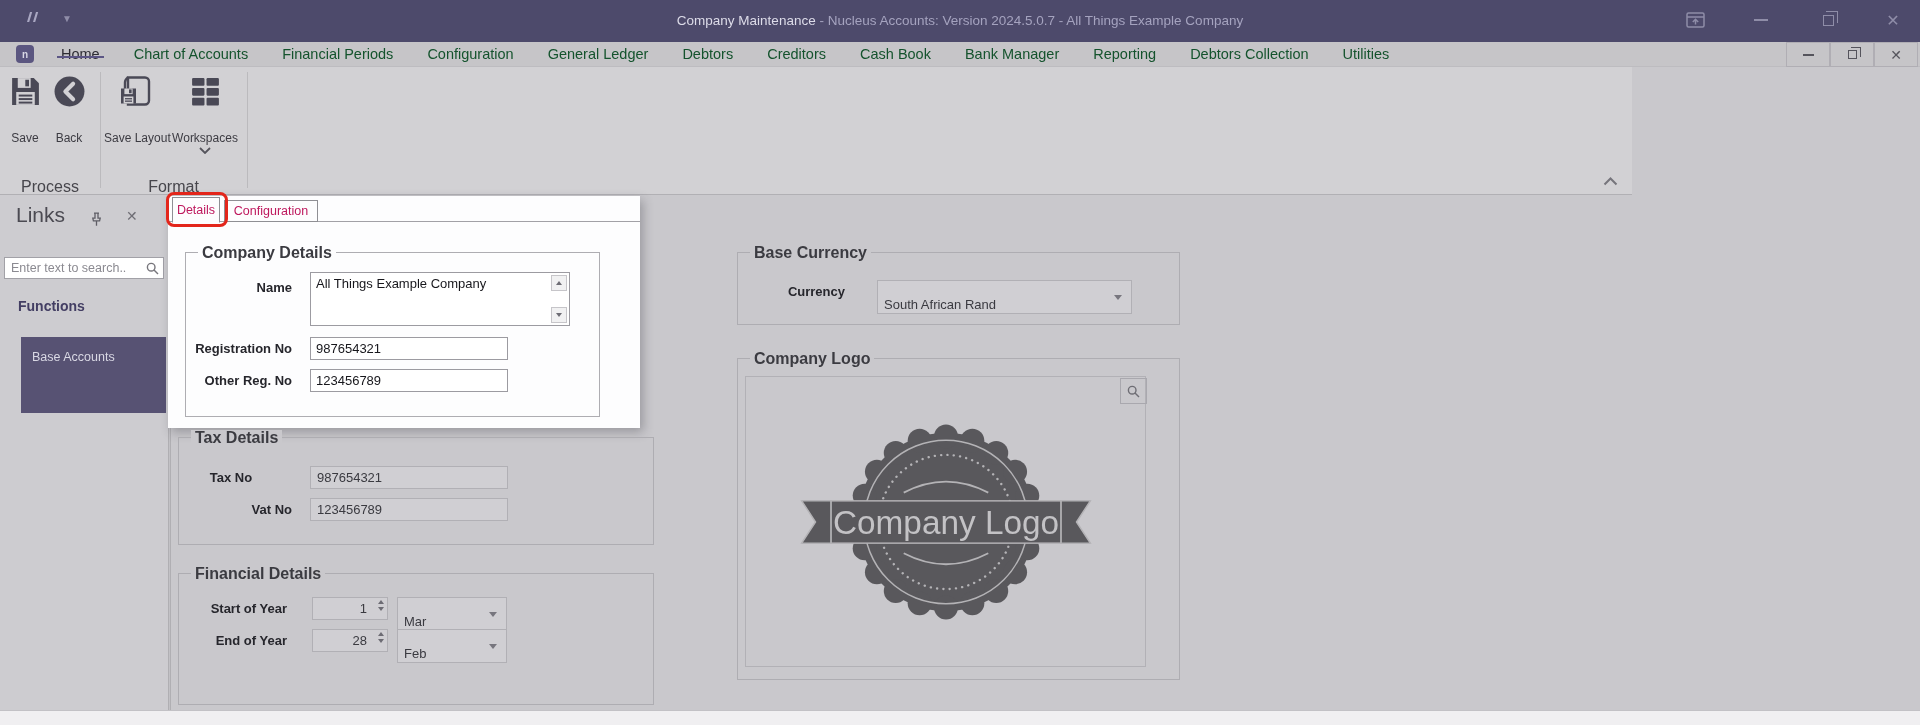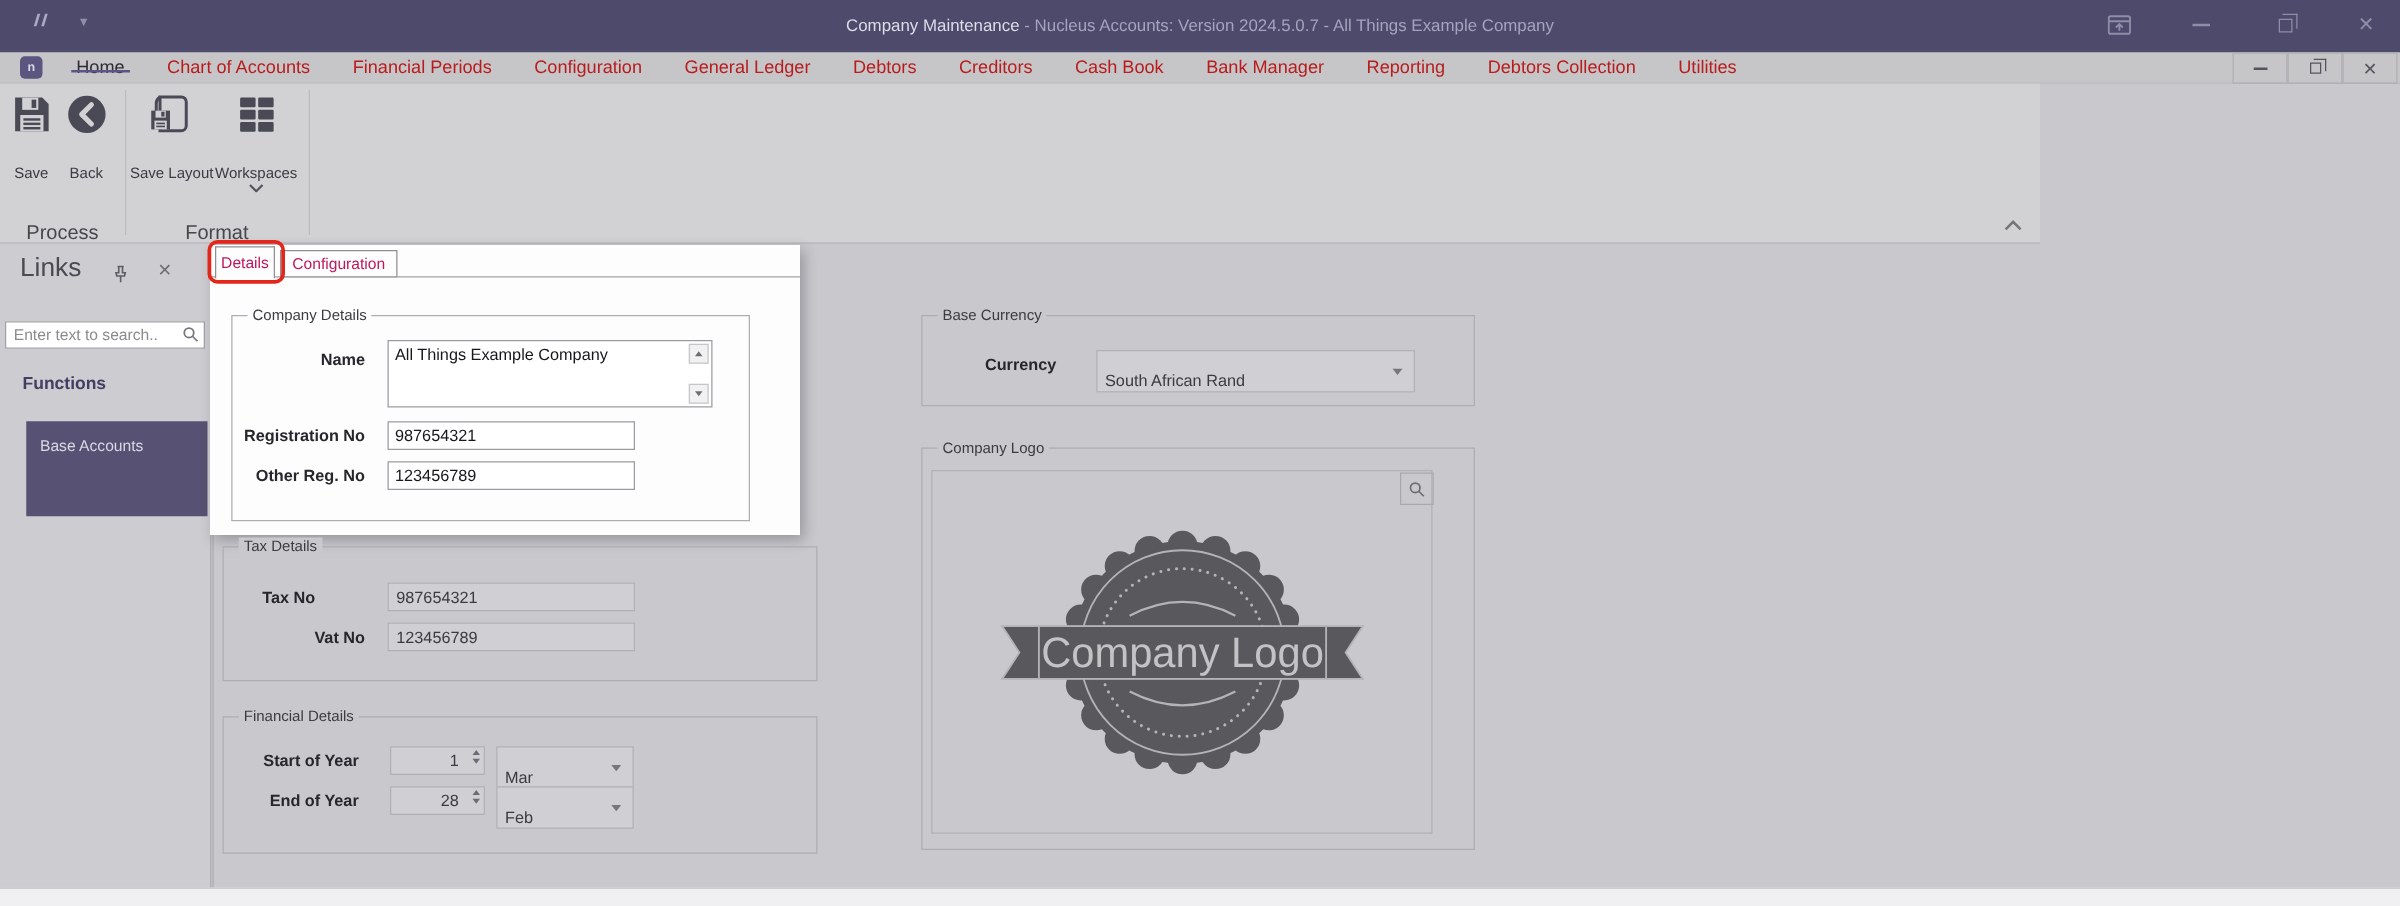--- a/index.html
+++ b/index.html
@@ -18,21 +18,21 @@
   .tb-ctl { width:22px; height:24px; display:flex; align-items:center; justify-content:center; color:#8f8da8; }
   .tb-min-bar { width:14px; height:2px; background:#8f8da8; }
   .tb-restore { width:11px; height:11px; border:1.6px solid #8f8da8; position:relative; background:transparent; margin-left:3px; }
   .tb-restore::before { content:""; position:absolute; left:2px; top:-5px; width:11px; height:11px; border:1.6px solid #8f8da8; border-bottom:none; border-left:none; }
   .tb-close { font-size:16px; }
 
   
   #tabrow { left:0; top:42px; width:1920px; height:25px; background:#c6c5c8; border-bottom:1px solid #bdbcc0; }
   #appicon { left:16px; top:45px; width:18px; height:18px; background:#5b5680; border-radius:4px; color:#d8d7e4; font-size:10px; font-weight:bold; display:flex; align-items:center; justify-content:center; }
   #rtabs { left:44px; top:42px; height:17px; display:flex; }
-  .rtab { position:relative; padding:0 17px; line-height:24px; font-size:14.5px; color:#b91c1c; }
+  .rtab { position:relative; padding:0 17px; line-height:24px; font-size:14.5px; color:#14532d; }
   .rtab.active { color:#2e2d34; }
   .rtab.active::after { content:""; position:absolute; left:13px; right:13px; bottom:1px; height:2px; background:#5c5685; }
   .win-btn { width:44px; height:25px; border:1px solid #b0aeb4; display:flex; align-items:center; justify-content:center; color:#55545c; background:transparent; }
   .wb-min { width:11px; height:2px; background:#55545c; }
   .wb-restore { width:9px; height:9px; border:1.4px solid #55545c; position:relative; }
   .wb-restore::before { content:""; position:absolute; left:2px; top:-4px; width:9px; height:9px; border:1.4px solid #55545c; border-bottom:none; border-left:none; }
 
   
   #ribbon { left:0; top:67px; width:1632px; height:128px; background:#d2d1d4; border-bottom:1px solid #b1b0b4; }
   .rb-sep { position:absolute; top:5px; width:1px; height:116px; background:#bbbabd; }
@@ -61,21 +61,21 @@
   
   #popup { left:168px; top:196px; width:472px; height:232px; background:#fdfdfe; box-shadow:3px 4px 10px rgba(40,40,50,.30); }
   #popup-tabline { left:168px; top:221px; width:472px; height:1px; background:#a2a1a6; }
   .ptab { position:absolute; background:#fdfdfe; border:1px solid #8f8f94; font-size:12.5px; color:#be185d; display:flex; align-items:center; justify-content:center; }
   #ptab-details { left:172px; top:197px; width:48px; height:26px; border-bottom:1px solid #fdfdfe; z-index:3; }
   #ptab-config { left:224px; top:200px; width:94px; height:22px; }
   #annotation-ring { left:166px; top:192px; width:62px; height:35px; border:3px solid #e3261b; border-radius:8px; z-index:4; pointer-events:none; }
 
   
   .grpbox { position:absolute; border:1px solid #aeadb2; }
-  .grpbox .legend { position:absolute; top:-8px; left:12px; font-size:12px; color:#3b3b41; padding:0 4px; line-height:15px; }
+  .grpbox .legend { position:absolute; top:-8px; left:12px; font-size:16px; color:#3b3b41; padding:0 4px; line-height:15px;font-weight:bold; }
   .legend-white { background:#fdfdfe; }
   .legend-gray { background:#c9c8cc; }
 
   .fld-label { position:absolute; font-size:13px; font-weight:bold; color:#26262c; text-align:right; }
   .txt-white { position:absolute; background:#fff; border:1px solid #9c9ba1; font-size:13px; color:#17171c; padding:3px 5px; }
   .txt-gray  { position:absolute; background:#d0cfd3; border:1px solid #b1b0b5; font-size:13px; color:#3a3a40; padding:3px 6px; }
   .spin-gray { position:absolute; background:#d0cfd3; border:1px solid #b1b0b5; font-size:13px; color:#3a3a40; text-align:right; padding:3px 20px 3px 6px; }
   .combo-gray{ position:absolute; background:#d0cfd3; border:1px solid #b1b0b5; font-size:13px; color:#3a3a40; padding:16px 6px; }
 
   .arr-dn { width:0; height:0; border-left:4px solid transparent; border-right:4px solid transparent; border-top:5px solid #77767e; }
@@ -264,21 +264,21 @@
   <div class="txt-white" style="left:310px; top:369px; width:198px; height:23px;"><span>123456789</span></div>
 
   <div class="grpbox" style="left:178px; top:437px; width:476px; height:108px;">
     <span class="legend legend-gray">Tax Details</span>
   </div>
   <div class="fld-label" style="left:170px; top:470px; width:122px;text-align:center;">Tax No</div>
   <div class="txt-gray" style="left:310px; top:466px; width:198px; height:23px;"><span>987654321</span></div>
   <div class="fld-label" style="left:170px; top:502px; width:122px;">Vat No</div>
   <div class="txt-gray" style="left:310px; top:498px; width:198px; height:23px;"><span>123456789</span></div>
 
-  <div class="grpbox" style="left:178px; top:573px; width:476px; height:110px;">
+  <div class="grpbox" style="left:178px; top:573px; width:476px; height:132px;">
     <span class="legend legend-gray">Financial Details</span>
   </div>
   <div class="fld-label" style="left:155px; top:601px; width:132px;">Start of Year</div>
   <div class="spin-gray" style="left:312px; top:597px; width:76px; height:23px;">
     <span>1</span>
     <span class="spin-col">
         <span class="arr-sm-up"></span>
         <span class="arr-sm-dn"></span>
       </span>
   </div>

